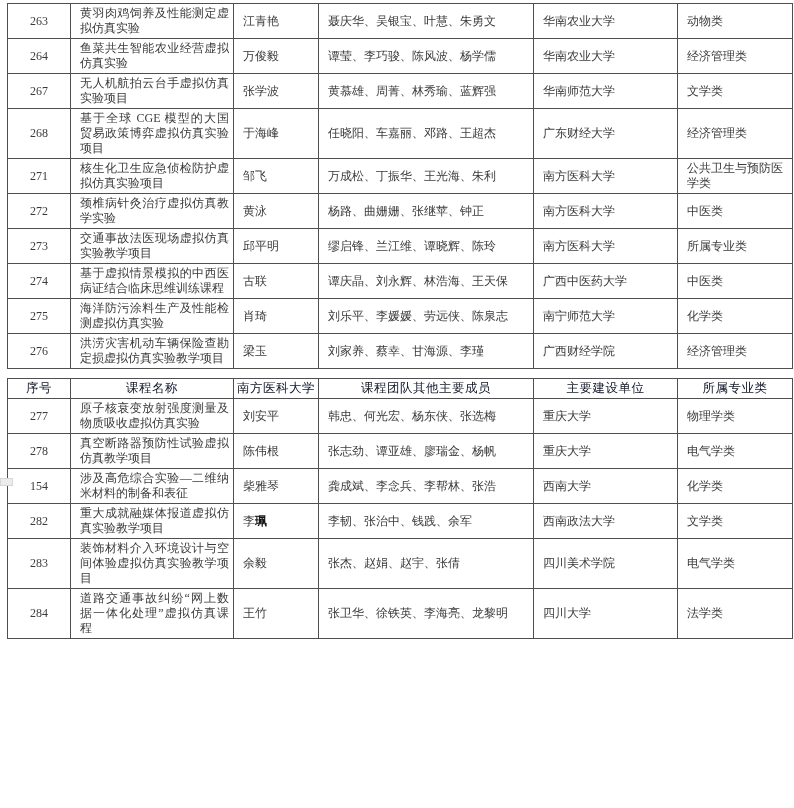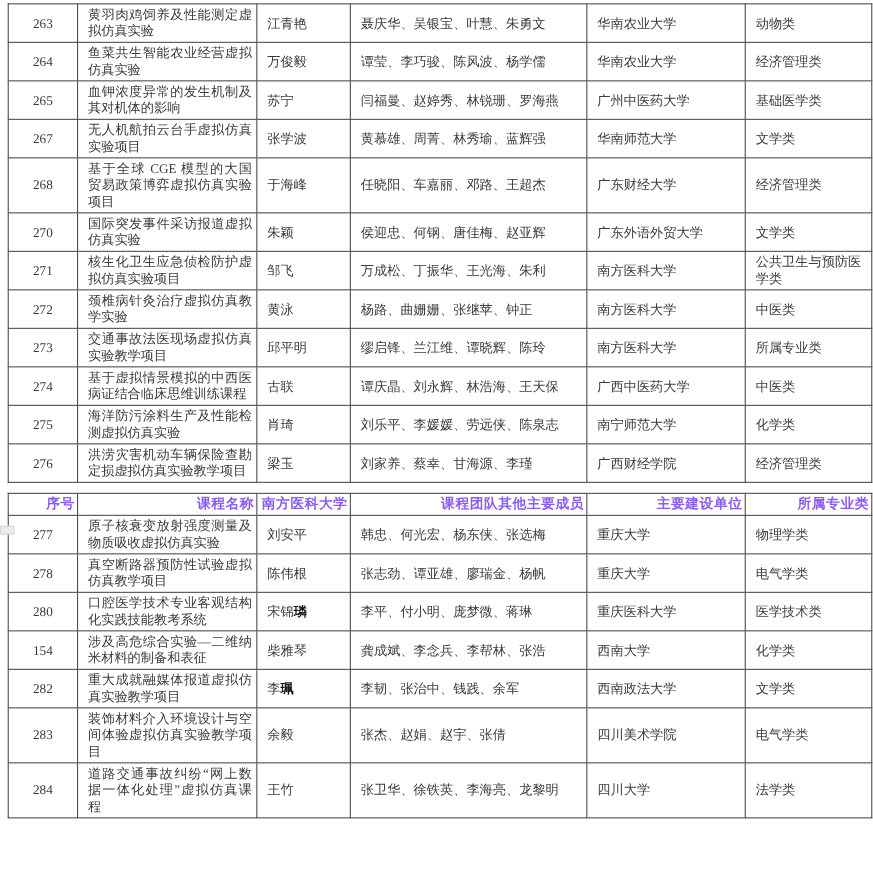--- a/index.html
+++ b/index.html
@@ -20,21 +20,21 @@
     vertical-align:middle;
     overflow:hidden;
     word-break:break-all;
   }
   table.t1{margin-top:3px;}
   .t1 tr{height:33.86px;}
   table.t2{margin-top:9px;}
   .t2 thead tr{height:20px;}
   .t2 tbody tr{height:33px;}
   th{
-    font-weight:bold;color:#8b5cf6;text-align:right;
+    font-weight:normal;color:#0f172a;text-align:center;
     padding:1px 2px !important;font-size:12.5px !important;
     letter-spacing:0.5px;
   }
   .c-no{text-align:center;padding:2px 2px !important;font-size:13px;}
   .c-name{text-align:justify;}
   .gap-artifact{
     position:absolute;left:0;top:478px;width:13px;height:8px;
     background:#ececec;border:1px solid #d7d7d7;box-sizing:border-box;
   }
   b{font-weight:bold;color:#161616;}
@@ -64,50 +64,34 @@
       </tr>
         <tr style="">
         <td class="c-no">264</td>
         <td class="c-name">鱼菜共生智能农业经营虚拟仿真实验</td>
         <td class="c-leader">万俊毅</td>
         <td class="c-members">谭莹、李巧骏、陈风波、杨学儒</td>
         <td class="c-unit">华南农业大学</td>
         <td class="c-cat">经济管理类</td>
       </tr>
         <tr style="">
-        <td class="c-no">265</td>
-        <td class="c-name">血钾浓度异常的发生机制及其对机体的影响</td>
-        <td class="c-leader">苏宁</td>
-        <td class="c-members">闫福曼、赵婷秀、林锐珊、罗海燕</td>
-        <td class="c-unit">广州中医药大学</td>
-        <td class="c-cat">基础医学类</td>
-      </tr>
-        <tr style="">
         <td class="c-no">267</td>
         <td class="c-name">无人机航拍云台手虚拟仿真实验项目</td>
         <td class="c-leader">张学波</td>
         <td class="c-members">黄慕雄、周菁、林秀瑜、蓝辉强</td>
         <td class="c-unit">华南师范大学</td>
         <td class="c-cat">文学类</td>
       </tr>
         <tr style="">
         <td class="c-no">268</td>
         <td class="c-name">基于全球 CGE 模型的大国贸易政策博弈虚拟仿真实验项目</td>
         <td class="c-leader">于海峰</td>
         <td class="c-members">任晓阳、车嘉丽、邓路、王超杰</td>
         <td class="c-unit">广东财经大学</td>
         <td class="c-cat">经济管理类</td>
-      </tr>
-        <tr style="">
-        <td class="c-no">270</td>
-        <td class="c-name">国际突发事件采访报道虚拟仿真实验</td>
-        <td class="c-leader">朱颖</td>
-        <td class="c-members">侯迎忠、何钢、唐佳梅、赵亚辉</td>
-        <td class="c-unit">广东外语外贸大学</td>
-        <td class="c-cat">文学类</td>
       </tr>
         <tr style="">
         <td class="c-no">271</td>
         <td class="c-name">核生化卫生应急侦检防护虚拟仿真实验项目</td>
         <td class="c-leader">邹飞</td>
         <td class="c-members">万成松、丁振华、王光海、朱利</td>
         <td class="c-unit">南方医科大学</td>
         <td class="c-cat">公共卫生与预防医学类</td>
       </tr>
         <tr style="">
@@ -185,28 +169,20 @@
       </tr>
         <tr style="">
         <td class="c-no">278</td>
         <td class="c-name">真空断路器预防性试验虚拟仿真教学项目</td>
         <td class="c-leader">陈伟根</td>
         <td class="c-members">张志劲、谭亚雄、廖瑞金、杨帆</td>
         <td class="c-unit">重庆大学</td>
         <td class="c-cat">电气学类</td>
       </tr>
         <tr style="">
-        <td class="c-no">280</td>
-        <td class="c-name">口腔医学技术专业客观结构化实践技能教考系统</td>
-        <td class="c-leader">宋锦<b>璘</b></td>
-        <td class="c-members">李平、付小明、庞梦微、蒋琳</td>
-        <td class="c-unit">重庆医科大学</td>
-        <td class="c-cat">医学技术类</td>
-      </tr>
-        <tr style="">
         <td class="c-no">154</td>
         <td class="c-name">涉及高危综合实验—二维纳米材料的制备和表征</td>
         <td class="c-leader">柴雅琴</td>
         <td class="c-members">龚成斌、李念兵、李帮林、张浩</td>
         <td class="c-unit">西南大学</td>
         <td class="c-cat">化学类</td>
       </tr>
         <tr style="">
         <td class="c-no">282</td>
         <td class="c-name">重大成就融媒体报道虚拟仿真实验教学项目</td>

